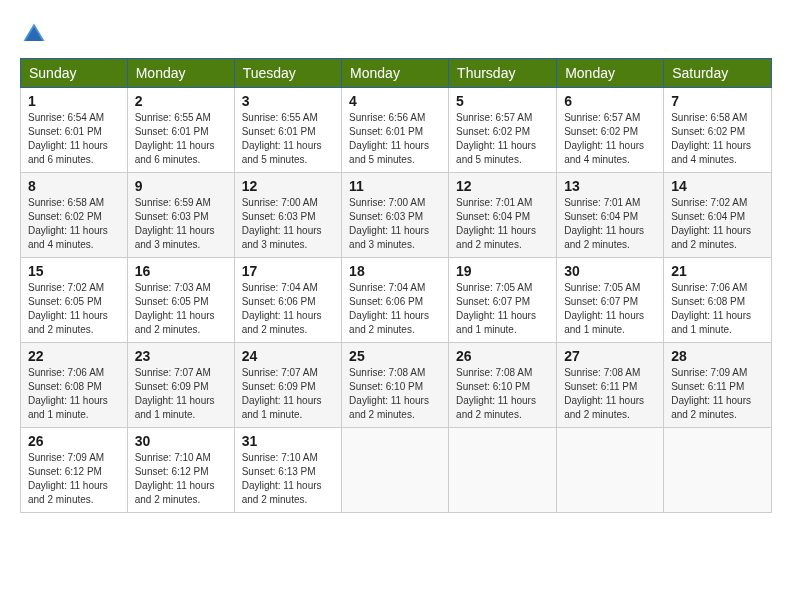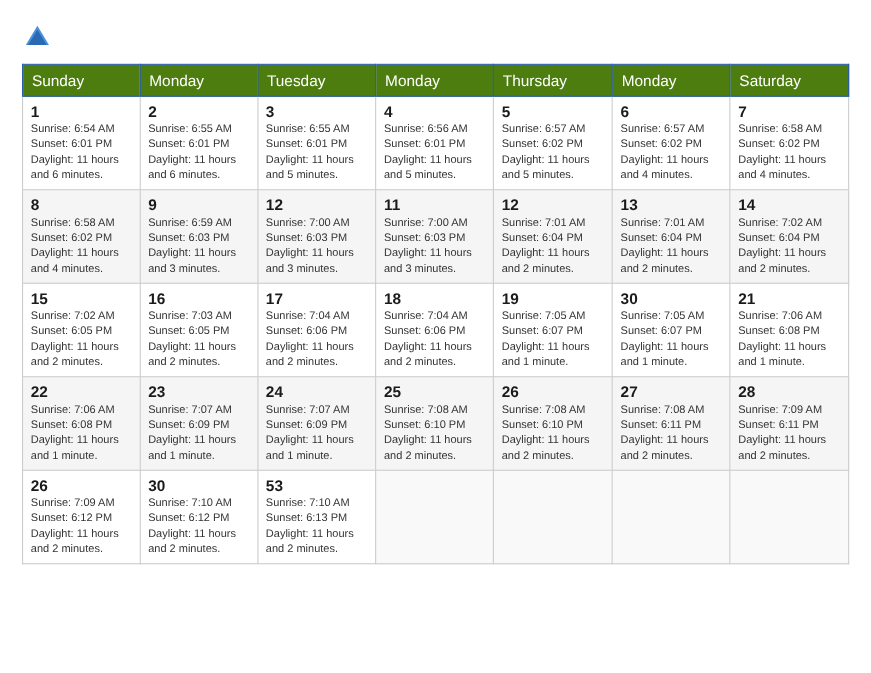--- a/index.html
+++ b/index.html
@@ -244,21 +244,21 @@
         <tr>
           <td>
             <span class="day-number">26</span>
             <div class="day-info">Sunrise: 7:09 AM<br>Sunset: 6:12 PM<br>Daylight: 11 hours and 2 minutes.</div>
           </td>
           <td>
             <span class="day-number">30</span>
             <div class="day-info">Sunrise: 7:10 AM<br>Sunset: 6:12 PM<br>Daylight: 11 hours and 2 minutes.</div>
           </td>
           <td>
-            <span class="day-number">53</span>
+            <span class="day-number">31</span>
             <div class="day-info">Sunrise: 7:10 AM<br>Sunset: 6:13 PM<br>Daylight: 11 hours and 2 minutes.</div>
           </td>
           <td class="empty-cell"></td>
           <td class="empty-cell"></td>
           <td class="empty-cell"></td>
           <td class="empty-cell"></td>
         </tr>
       </tbody>
   </table>
 </div>

